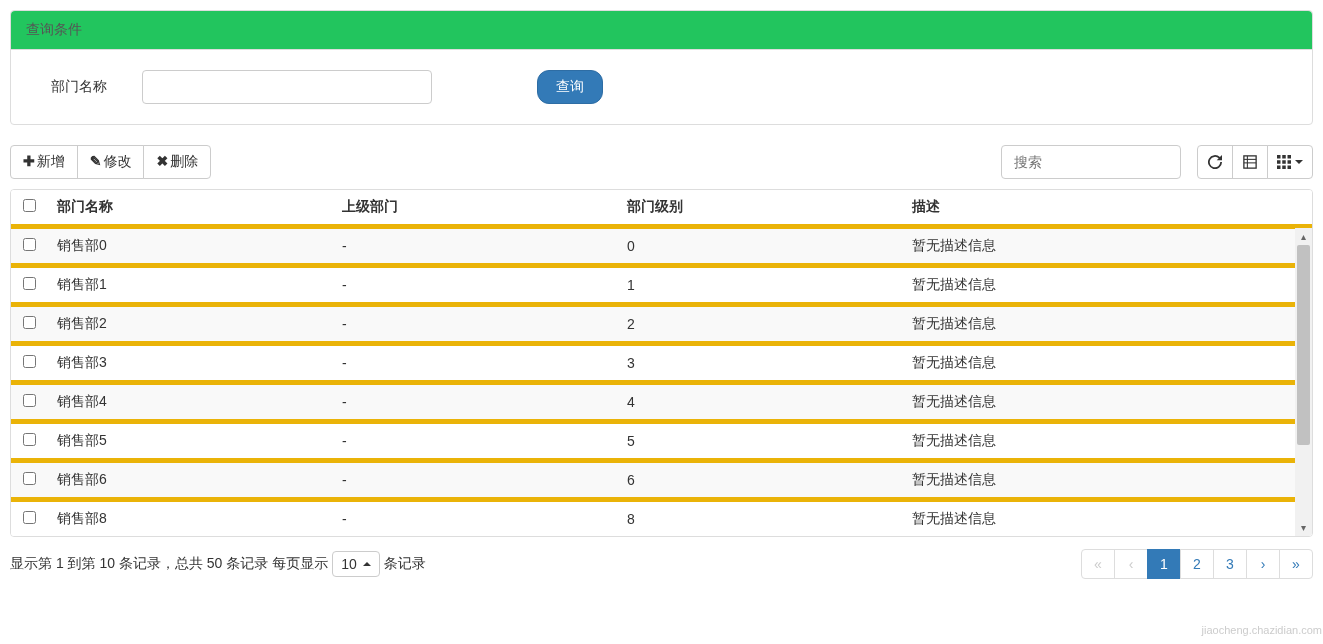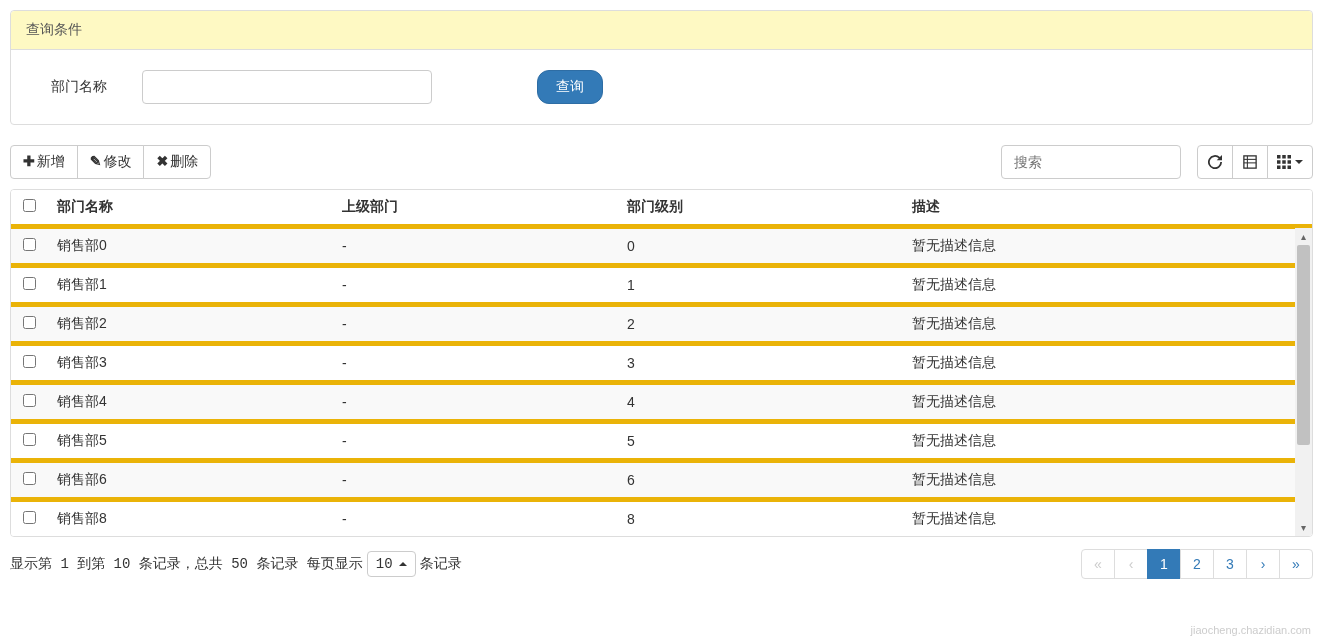--- a/index.html
+++ b/index.html
@@ -1,19 +1,19 @@
 <!DOCTYPE html>
 <html><head>
 <meta charset="utf-8">
 <style>
 * { box-sizing: border-box; margin: 0; padding: 0; }
 body { font-family: "Helvetica Neue", Helvetica, Arial, "Microsoft YaHei", sans-serif; font-size: 14px; color: #333; background: #fff; padding: 10px; }
 
 .panel { border: 1px solid #ddd; border-radius: 4px; margin-bottom: 20px; }
-.panel-heading { background: #fef9c3; border-bottom: 1px solid #ddd; padding: 10px 15px; border-radius: 4px 4px 0 0; color: #555; }
+.panel-heading { background: #22c55e; border-bottom: 1px solid #ddd; padding: 10px 15px; border-radius: 4px 4px 0 0; color: #555; }
 .panel-body { padding: 20px 15px; }
 .form-row { display: flex; align-items: center; gap: 15px; }
 .form-group { display: flex; align-items: center; gap: 15px; }
 .form-label { padding: 0 20px 0 25px; color: #333; }
 .form-control { height: 34px; padding: 6px 12px; border: 1px solid #ccc; border-radius: 4px; width: 290px; font-size: 14px; }
 .btn { display: inline-flex; align-items: center; padding: 6px 12px; border: 1px solid transparent; border-radius: 12px; cursor: pointer; font-size: 14px; background: #fff; line-height: 1.4; }
 .btn-primary { background: #337ab7; border-color: #2e6da4; color: #fff; padding: 6px 18px; margin-left: 90px; }
 .btn-default { background: #fff; border-color: #ccc; color: #333; }
 
 .toolbar-row { display: flex; justify-content: space-between; align-items: center; margin-bottom: 10px; }
@@ -39,32 +39,32 @@
 .check-col { width: 36px; text-align: center; }
 tbody tr:nth-child(odd) { background: #f9f9f9; }
 tbody tr:nth-child(even) { background: #fff; }
 input[type="checkbox"] { width: 13px; height: 13px; cursor: pointer; }
 
 .scroll-track { position: absolute; right: 0; top: 38px; bottom: 0; width: 17px; background: #f1f1f1; }
 .scroll-arrow { height: 17px; display: flex; align-items: center; justify-content: center; font-size: 10px; color: #666; }
 .scroll-thumb { position: absolute; top: 17px; left: 2px; right: 2px; height: 200px; background: #c1c1c1; border-radius: 2px; }
 
 .footer-row { display: flex; justify-content: space-between; align-items: center; margin-top: 12px; font-size: 14px; }
-.page-info { display: flex; align-items: center; gap: 4px; color: #333; font-family: Liberation Mono, monospace; }
+.page-info { display: flex; align-items: center; gap: 4px; color: #333; }
 .page-size-select { border: 1px solid #ccc; border-radius: 4px; padding: 4px 8px; display: inline-flex; align-items: center; gap: 6px; cursor: pointer; background: #fff; }
 .caret-up { width: 0; height: 0; border-left: 4px solid transparent; border-right: 4px solid transparent; border-bottom: 4px solid #333; }
 
 .pagination { display: flex; }
 .page-item { border: 1px solid #ddd; padding: 6px 12px; color: #337ab7; cursor: pointer; margin-left: -1px; background: #fff; min-width: 34px; text-align: center; }
 .page-item:first-child { border-radius: 4px 0 0 4px; margin-left: 0; }
 .page-item:last-child { border-radius: 0 4px 4px 0; }
 .page-item.active { background: #337ab7; color: #fff; border-color: #337ab7; }
 .page-item.disabled { color: #ccc; cursor: not-allowed; }
 
-.watermark { position: absolute; right: 12px; bottom: 8px; color: #ccc; font-size: 11px; pointer-events: none; }
+.watermark { position: absolute; right: 1px; bottom: 8px; color: #ccc; font-size: 11px; pointer-events: none; }
 </style>
 </head>
 <body>
 
 <div class="panel">
   <div class="panel-heading">查询条件</div>
   <div class="panel-body">
     <div class="form-row">
       <div class="form-group">
         <label class="form-label">部门名称</label>

